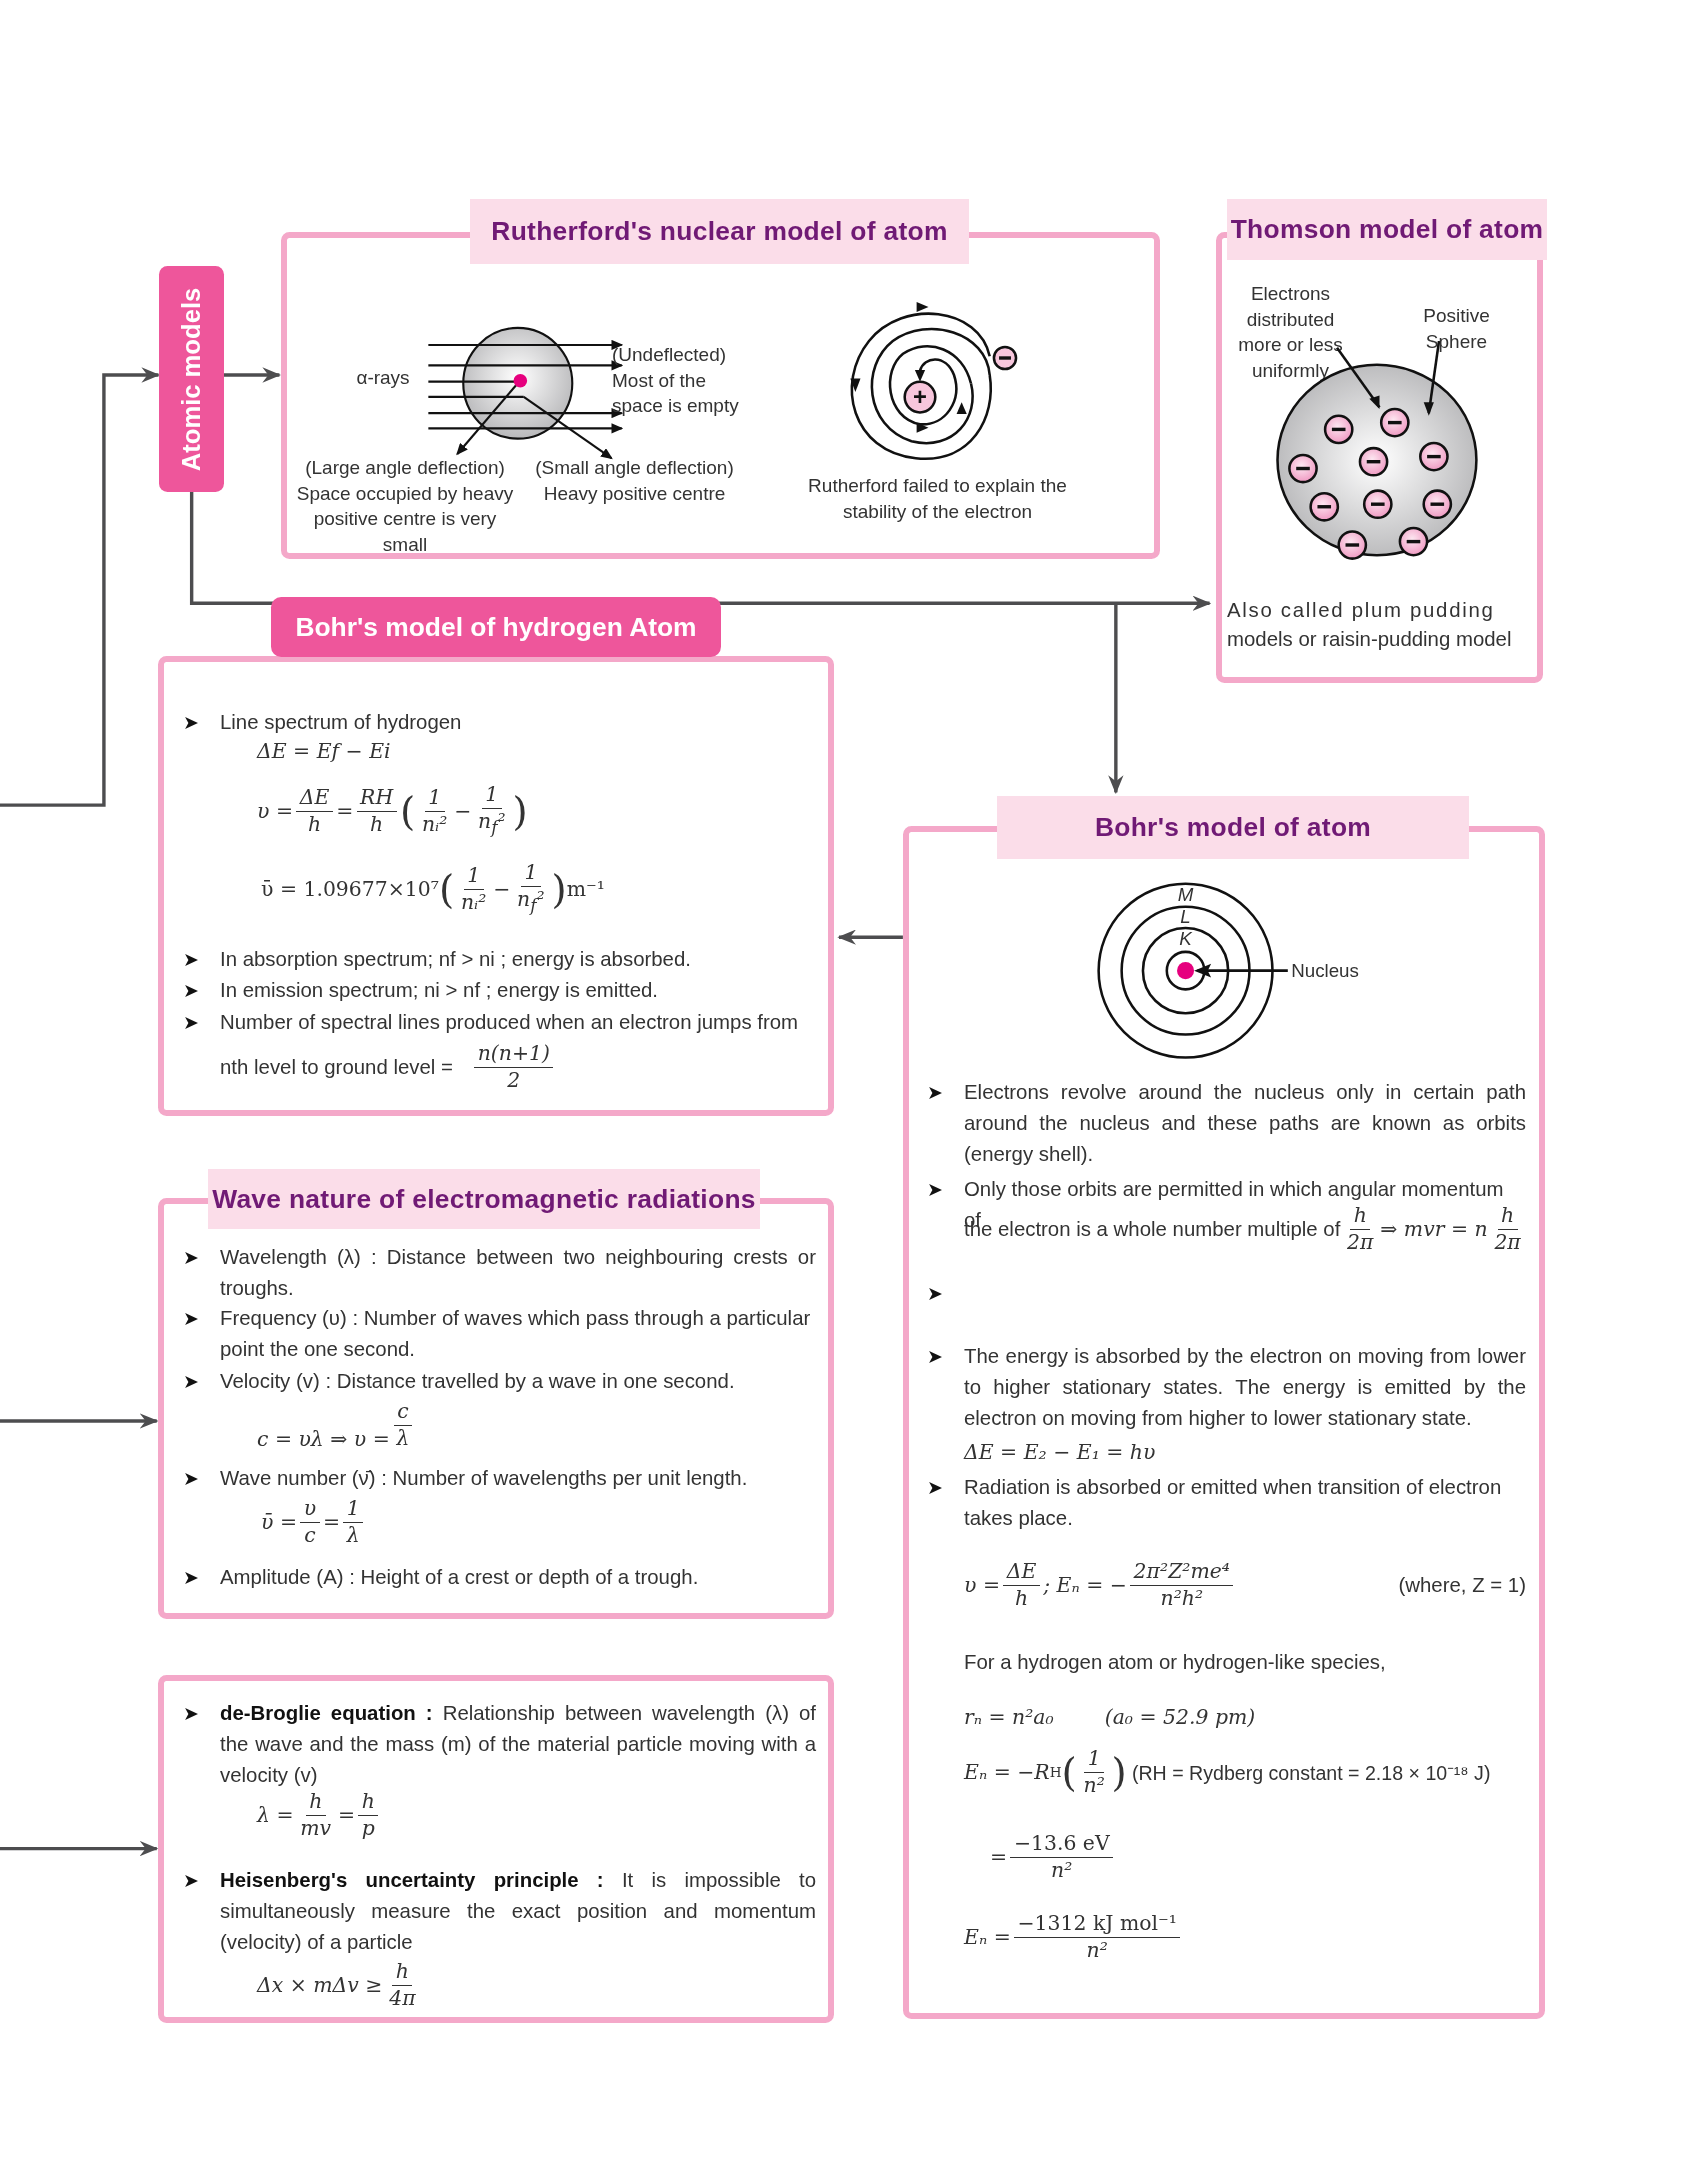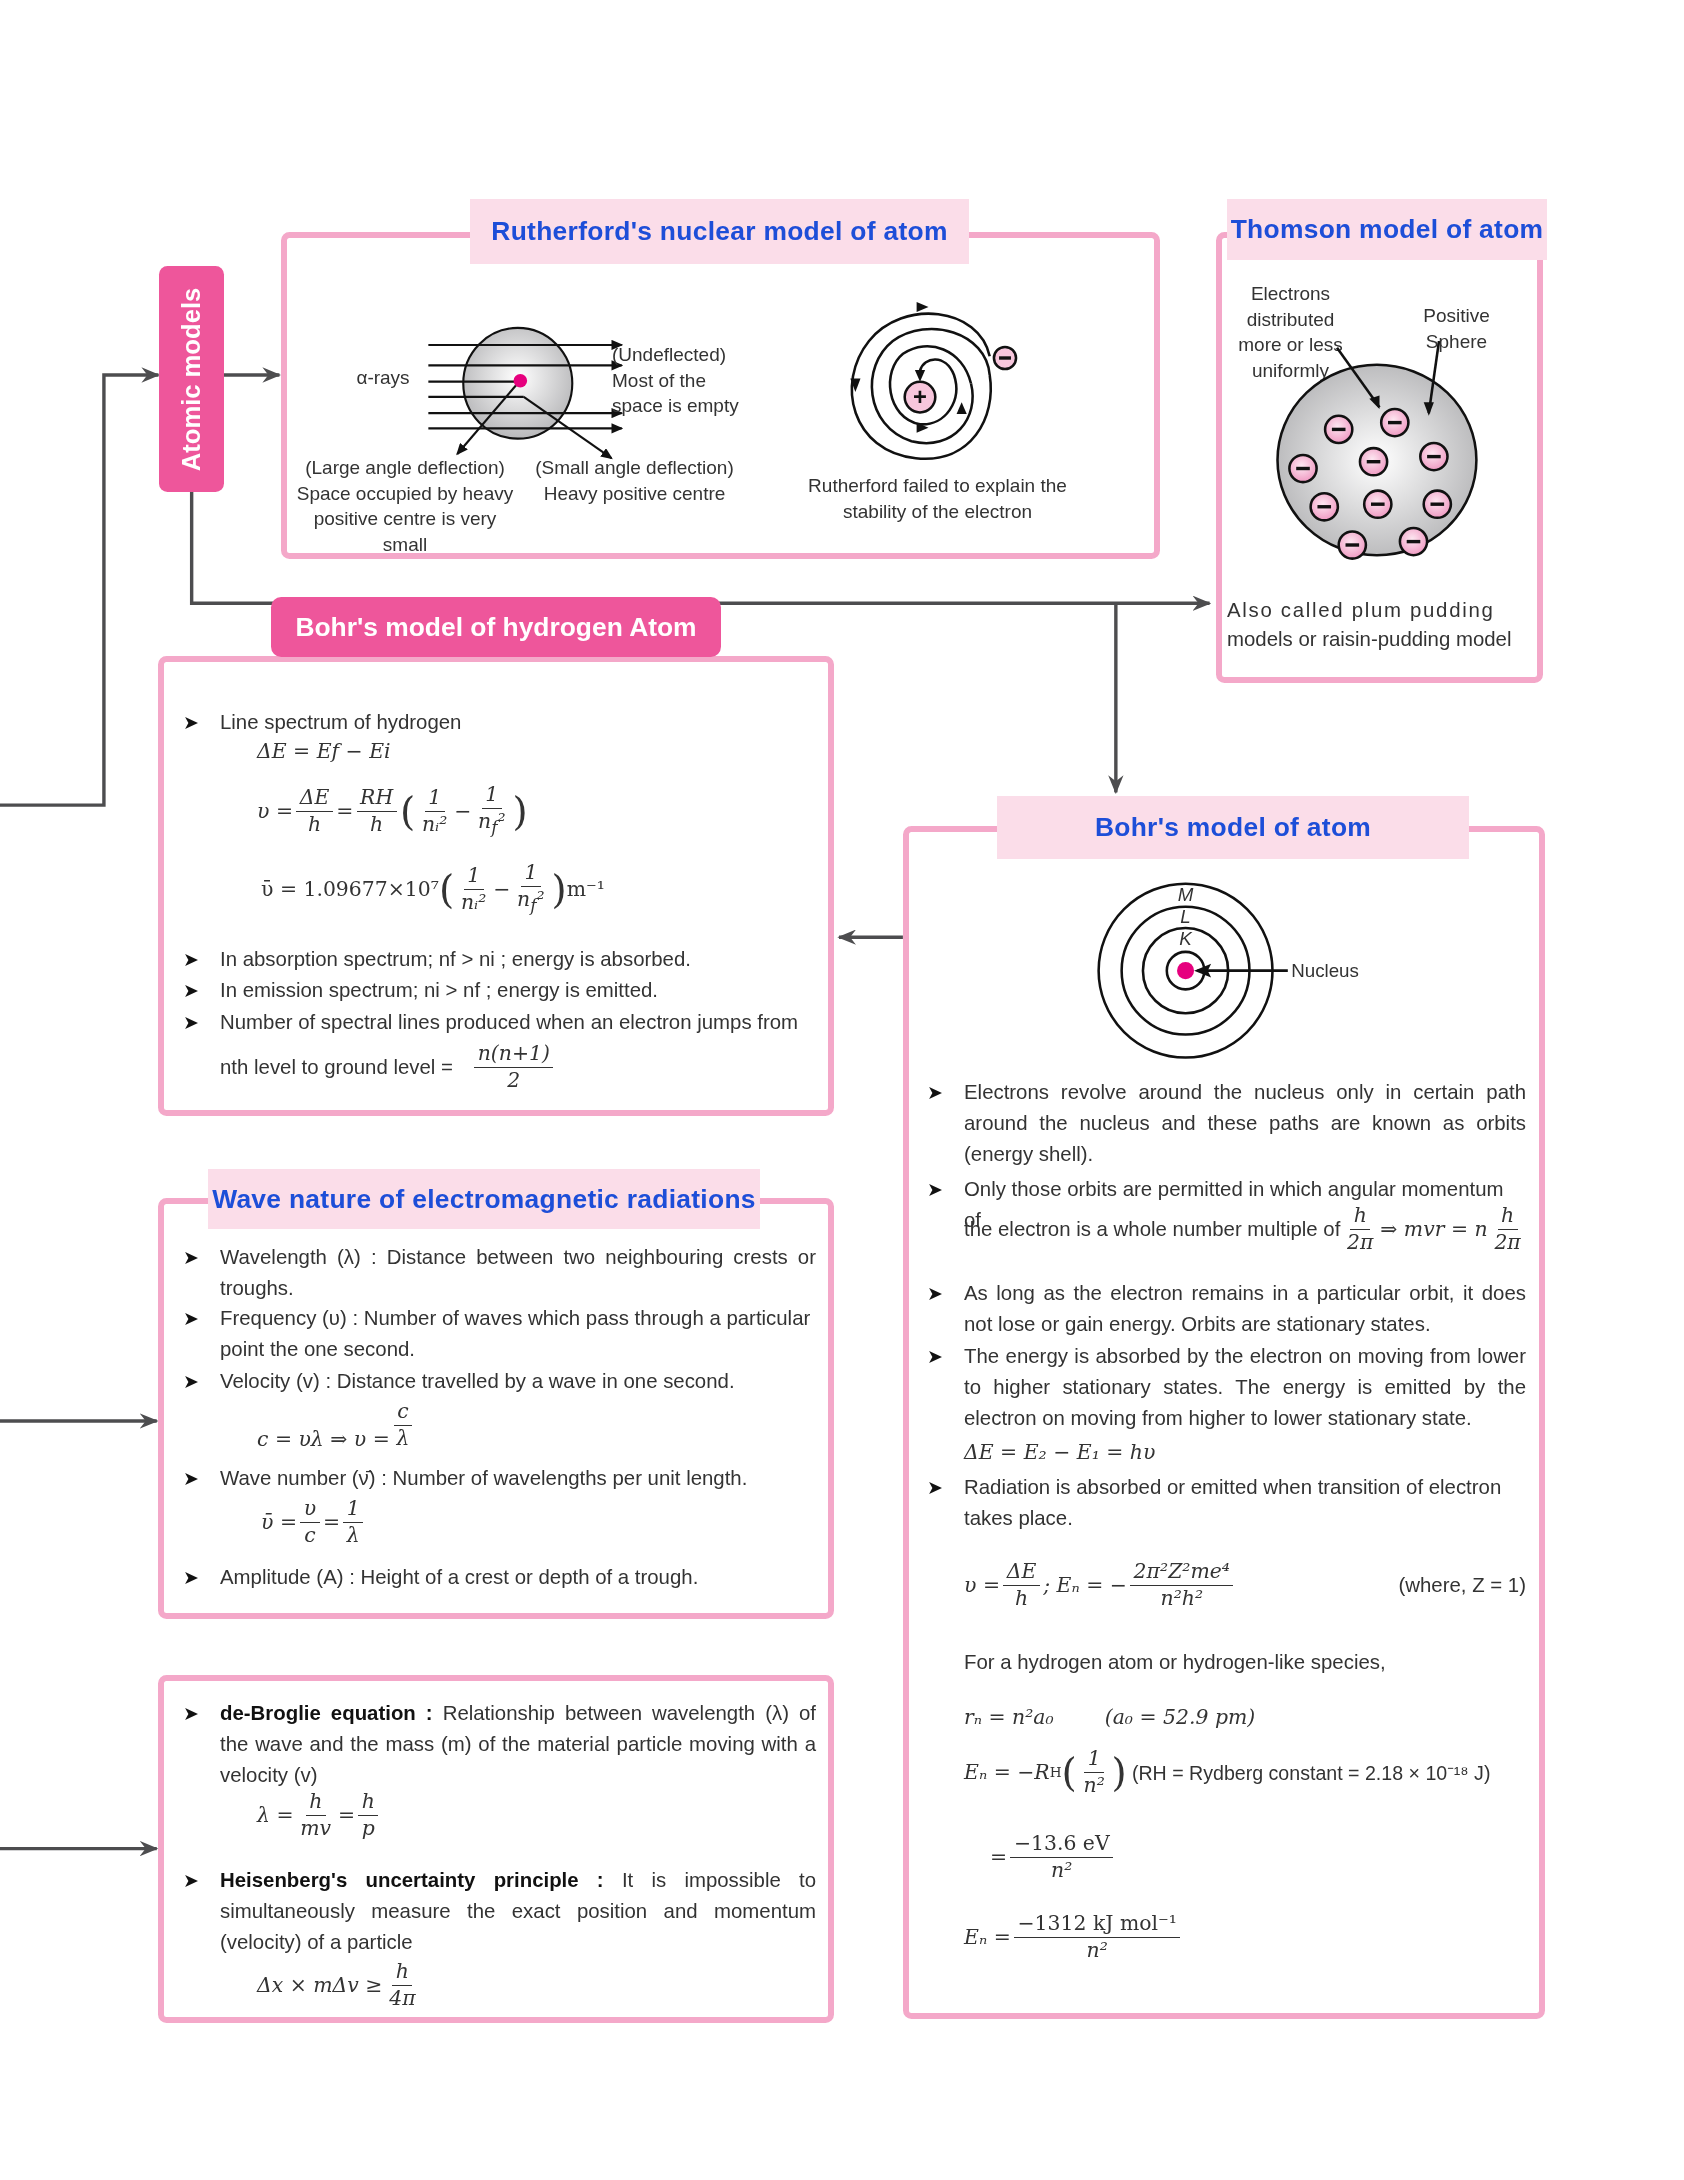--- a/index.html
+++ b/index.html
@@ -1,20 +1,20 @@
 <!DOCTYPE html>
 <html style="font-size:13.6px"><head>
 <meta charset="utf-8">
 <style>
   * { box-sizing: border-box; margin: 0; padding: 0; }
   html, body { width: 1684px; height: 2181px; background: #ffffff; overflow: hidden; }
   body { position: relative; font-family: "Liberation Sans", "DejaVu Sans", sans-serif; color: #231f20; }
   .abs { position: absolute; }
   .box { position: absolute; border: 6.8px solid #f4a8c9; border-radius: 8.5px; background: #fff; }
-  .title-light { position: absolute; background: #fbdde9; color: #1d4ed8; font-weight: bold; font-size: 26.4px; text-align: center; display: flex; align-items: center; justify-content: center; letter-spacing: 0.3px; }
+  .title-light { position: absolute; background: #fbdde9; color: #701a75; font-weight: bold; font-size: 26.4px; text-align: center; display: flex; align-items: center; justify-content: center; letter-spacing: 0.3px; }
   .title-dark { position: absolute; background: #ee569b; color: #ffffff; font-weight: bold; font-size: 26.4px; text-align: center; display: flex; align-items: center; justify-content: center; border-radius: 10.2px; }
   .txt { font-size: 20.4px; line-height: 31px; color: #333; }
   .bullet { position: absolute; font-size: 20.4px; line-height: 31px; color: #333; }
   .bullet .mk { position: absolute; left: -37px; top: 0; font-size: 19px; color: #111; }
   .math { font-family: "DejaVu Serif", "Liberation Serif", serif; font-style: italic; font-size: 20.4px; color: #333; }
   .frac { display: inline-flex; flex-direction: column; align-items: center; vertical-align: middle; margin: 0 3.4px; }
   .frac .num { border-bottom: 1.7px solid #333; padding: 0 3.4px; line-height: 25.6px; }
   .frac .den { padding: 0 3.4px; line-height: 25.6px; }
   .cap { font-size: 19px; line-height: 25.6px; color: #333; text-align: center; position: absolute; }
   svg text { font-family: "Liberation Sans", sans-serif; }
@@ -271,21 +271,21 @@
       <span class="num">h</span>
       <span class="den">2π</span>
     </span>
   <span class="math">⇒ mvr = n</span>
   <span class="frac math">
       <span class="num">h</span>
       <span class="den">2π</span>
     </span>
 </div>
 <div class="bullet" style="left:964px;top:1278px;width:562px;text-align:justify;">
-  <span class="mk">➤</span><span>As long as the electron remains in a particular orbit, it does not lose or gain energy. Orbits are stationary states.</span>
+  <span class="mk">➤</span>
 </div>
 <div class="bullet" style="left:964px;top:1341px;width:562px;text-align:justify;">
   <span class="mk">➤</span><span>The energy is absorbed by the electron on moving from lower to higher stationary states. The energy is emitted by the electron on moving from higher to lower stationary state.</span>
 </div>
 <div class="abs math" style="left:964px;top:1440px;">ΔE = E₂ − E₁ = hυ</div>
 <div class="bullet" style="left:964px;top:1472px;width:562px;">
   <span class="mk">➤</span><span>Radiation is absorbed or emitted when transition of electron takes place.</span>
 </div>
 <div class="abs math" style="left:964px;top:1559px;width:562px;display:flex;align-items:center;">
   <span>υ =</span>

